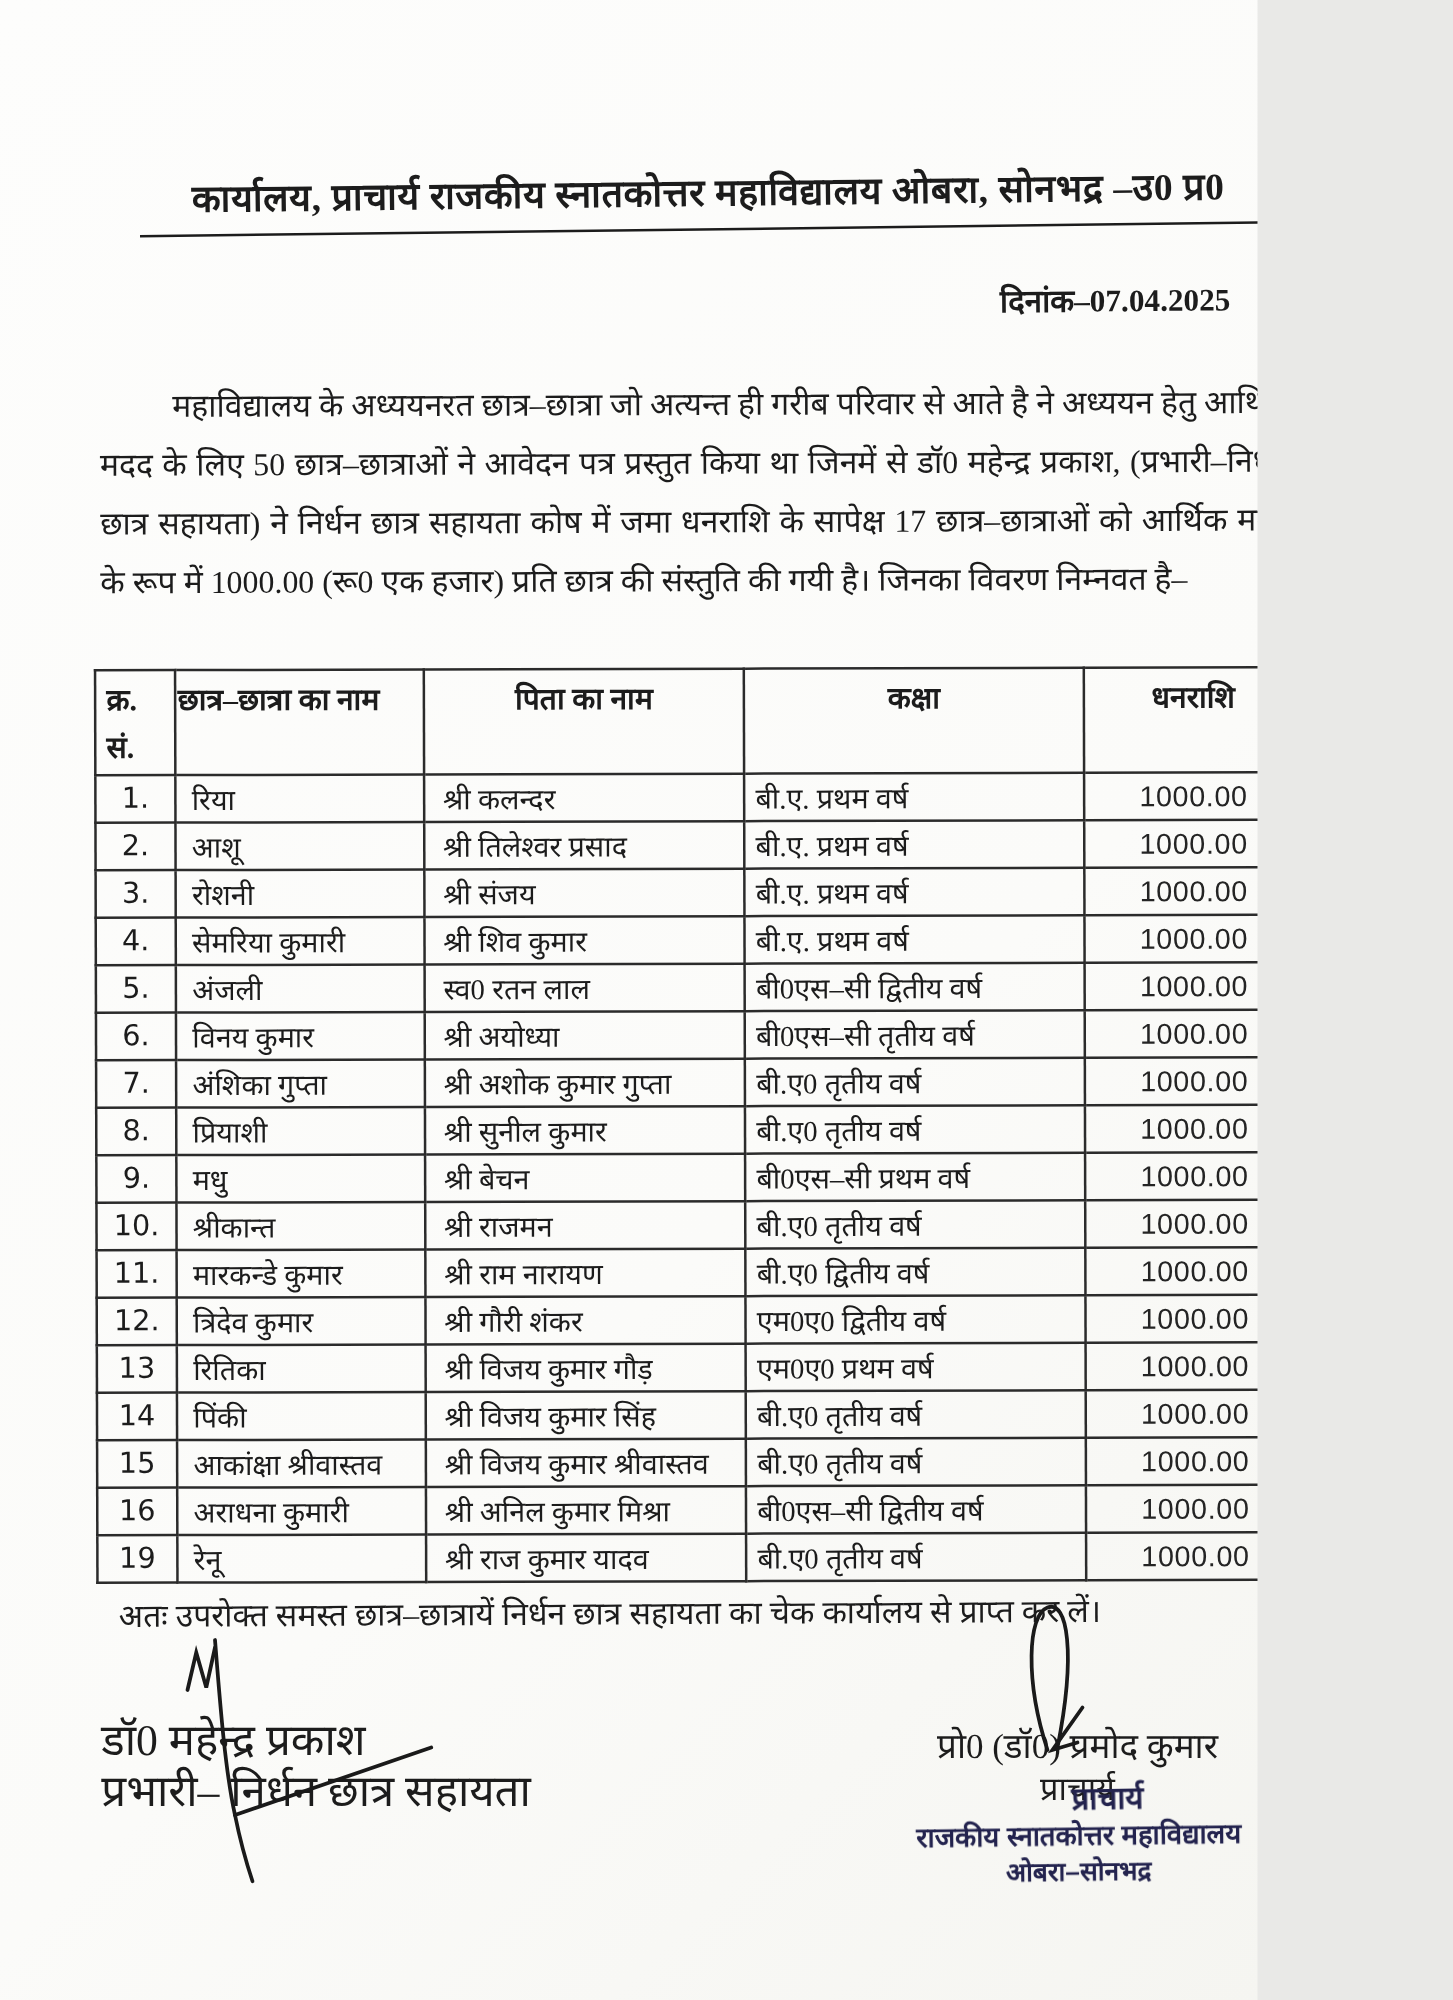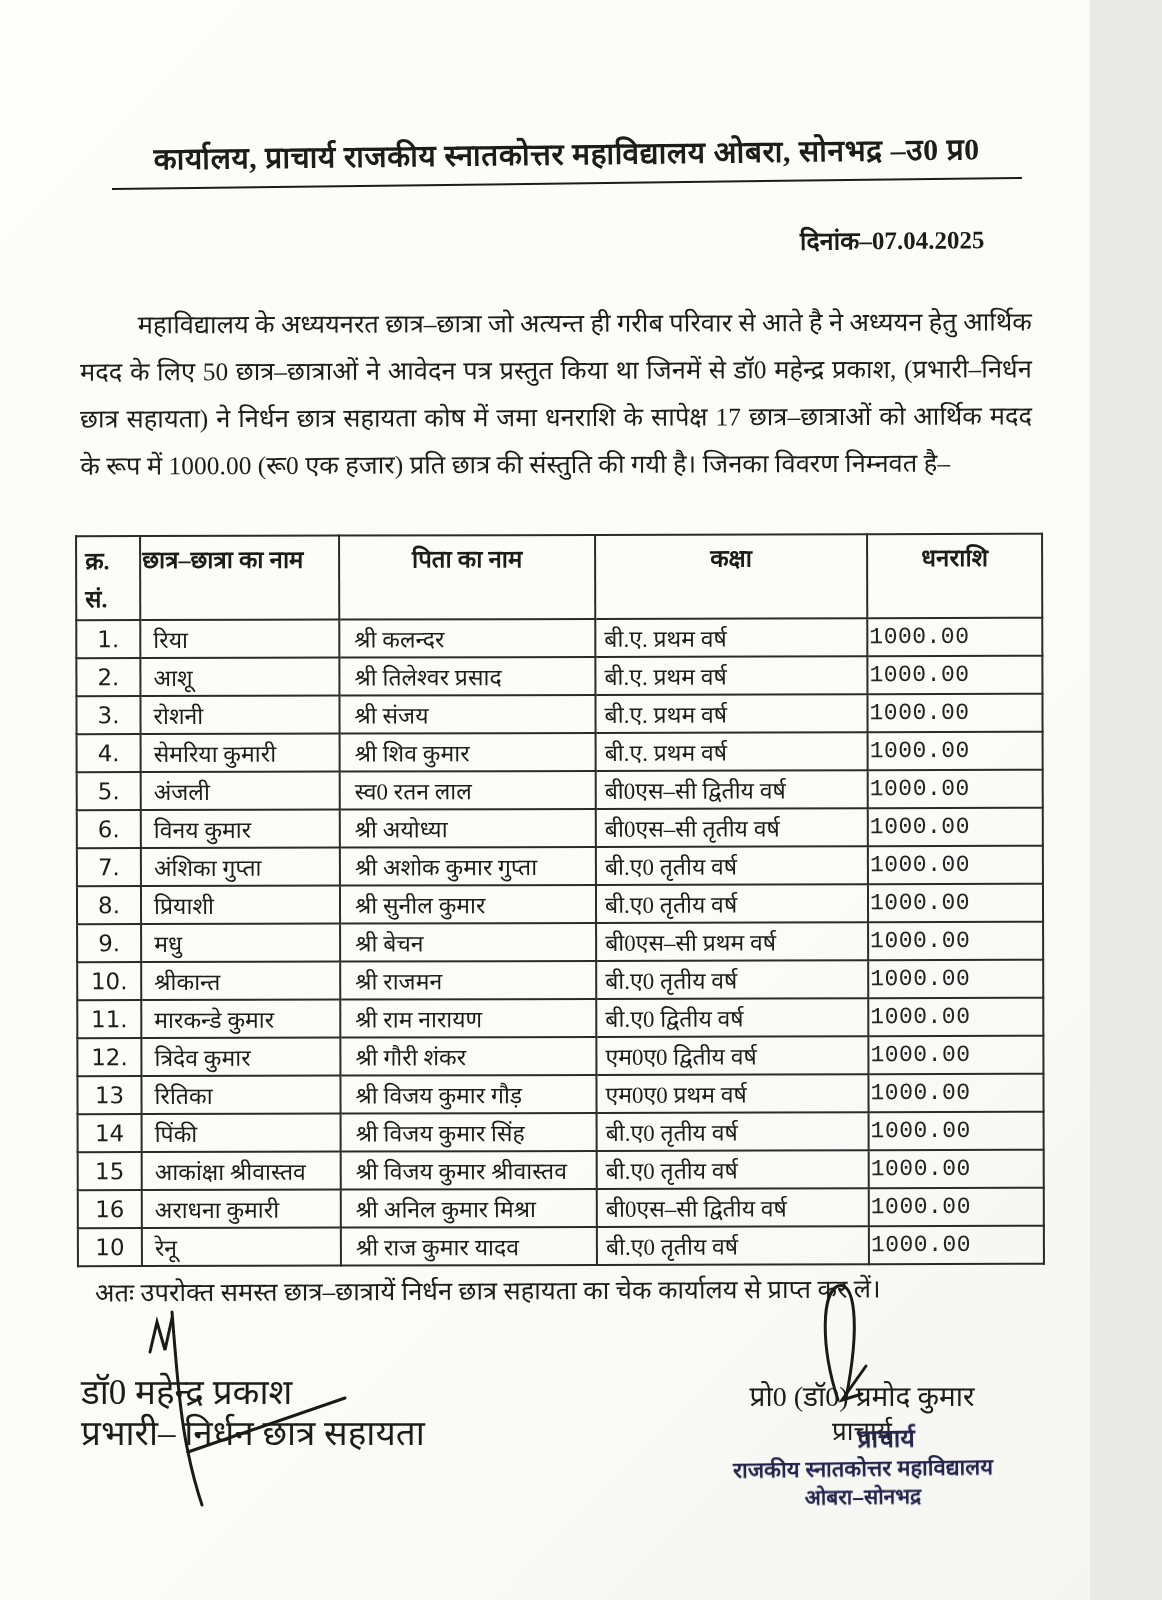--- a/index.html
+++ b/index.html
@@ -5,21 +5,21 @@
   html,body{margin:0;padding:0;}
   body{
     width:1162px;height:1600px;
     background:#e9e9e7;
     font-family:"Liberation Serif", serif;
     color:#1c1c1c;
     overflow:hidden;
   }
   .page{
     position:relative;
-    width:1090px;height:1600px;
+    width:1006px;height:1600px;
     background:linear-gradient(135deg,#fdfdfc 0%,#fbfbf9 60%,#f5f5f1 100%);
     overflow:hidden;
   }
   .hdr{
     position:absolute;left:112px;top:138px;width:910px;
     font-size:30px;font-weight:600;letter-spacing:.5px;
     text-align:center;
     border-bottom:2.5px solid #1c1c1c;
     padding-bottom:9px;
     transform:rotate(-0.7deg);transform-origin:left bottom;
@@ -76,22 +76,22 @@
   table.list tbody tr{height:38px;}
   table.list tbody td{
     font-size:23px;
     vertical-align:middle;
   }
   td.d-sno{text-align:center;font-size:22px;font-family:"DejaVu Sans", sans-serif;}
   td.d-name{padding-left:12px;}
   td.d-father{padding-left:14px;}
   td.d-class{padding-left:8px;border-radius:14px;}
   td.d-amt{
-    text-align:left;
-    font-family:Liberation Mono, monospace;
+    text-align:center;
+    font-family:Liberation Sans, sans-serif;
     font-size:19px;letter-spacing:.5px;color:#242424;
   }
   .closing{
     position:absolute;left:95px;top:1272px;width:980px;
     font-size:25.5px;
     transform:rotate(-0.3deg);
     white-space:nowrap;
   }
   .sig-left{
     position:absolute;left:81px;top:1372px;
@@ -268,21 +268,21 @@
           <td class="d-amt">1000.00</td>
         </tr>
         <tr>
           <td class="d-sno">16</td>
           <td class="d-name">अराधना कुमारी</td>
           <td class="d-father">श्री अनिल कुमार मिश्रा</td>
           <td class="d-class">बी0एस–सी द्वितीय वर्ष</td>
           <td class="d-amt">1000.00</td>
         </tr>
         <tr>
-          <td class="d-sno">10</td>
+          <td class="d-sno">19</td>
           <td class="d-name">रेनू</td>
           <td class="d-father">श्री राज कुमार यादव</td>
           <td class="d-class">बी.ए0 तृतीय वर्ष</td>
           <td class="d-amt">1000.00</td>
         </tr>
       </tbody>
   </table>
 
   <div class="closing">अतः उपरोक्त समस्त छात्र–छात्रायें निर्धन छात्र सहायता का चेक कार्यालय से प्राप्त कर लें।</div>
 

